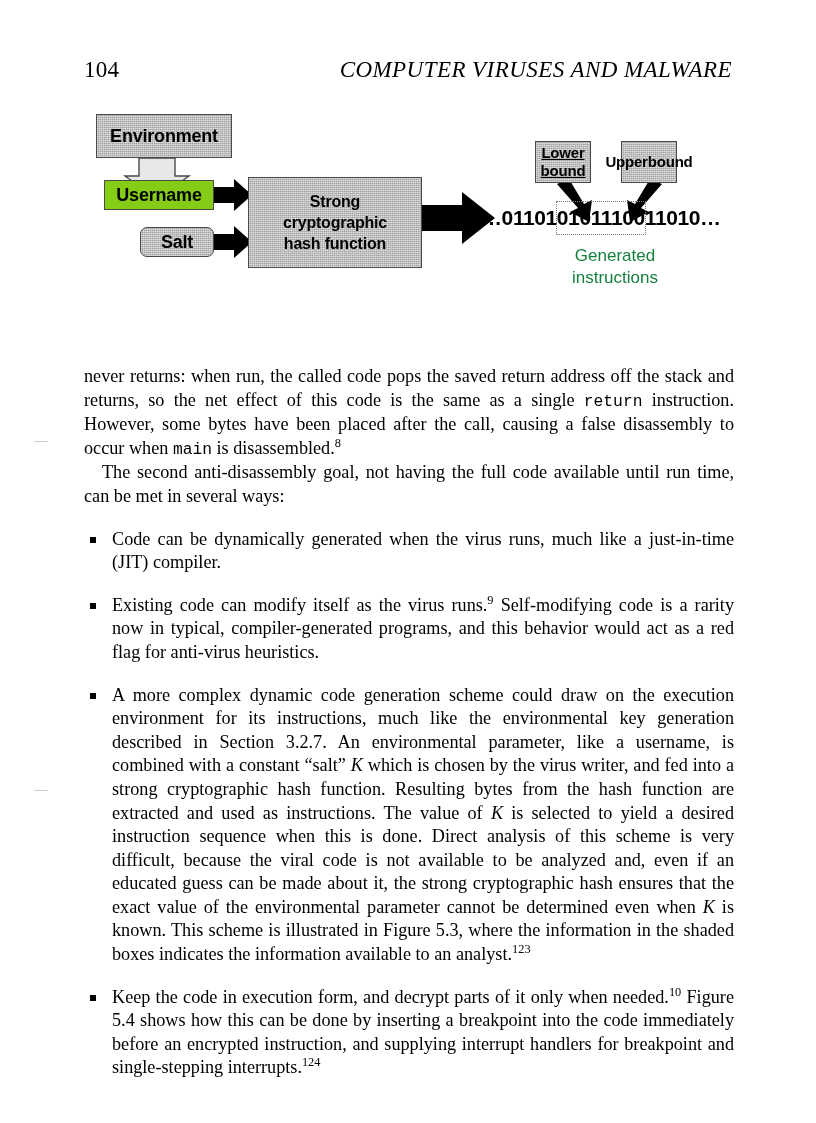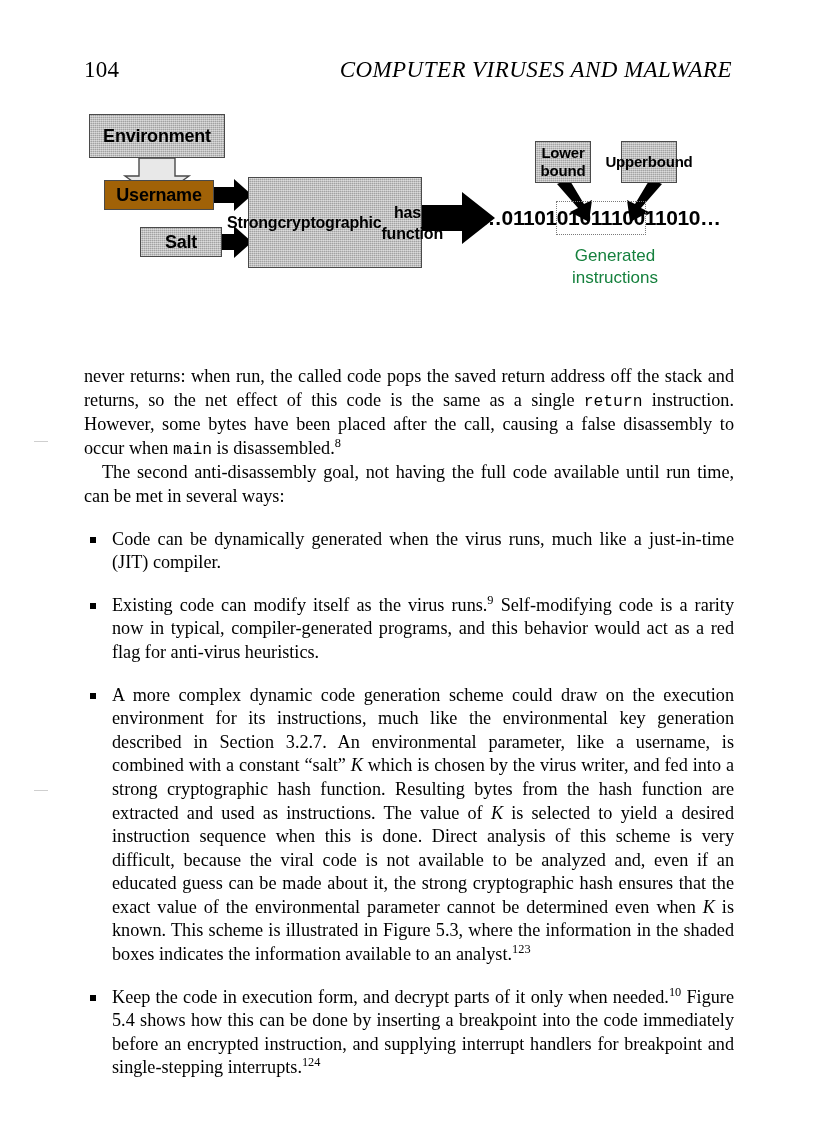--- a/index.html
+++ b/index.html
@@ -75,31 +75,31 @@
     font-weight: 700;
     color: #000;
     letter-spacing: -0.2px;
   }
   .shaded {
     background: #b6b6b6;
     background-image:
       repeating-linear-gradient(0deg, rgba(255,255,255,.34) 0 1px, rgba(0,0,0,.05) 1px 2px),
       repeating-linear-gradient(90deg, rgba(255,255,255,.26) 0 1px, rgba(0,0,0,.06) 1px 2px);
   }
-  .plain { background: #a16207; }
-
-  #env-box      { left: 89px;  top: 14px;  width: 136px; height: 44px;  font-size: 18px; }
+  .plain { background: #84cc16; }
+
+  #env-box      { left: 96px;  top: 14px;  width: 136px; height: 44px;  font-size: 18px; }
   #username-box { left: 104px; top: 80px;  width: 110px; height: 30px;  font-size: 18px; }
-  #salt-box     { left: 140px; top: 127px; width:  82px; height: 30px;  font-size: 18px; }
+  #salt-box     { left: 140px; top: 127px; width:  74px; height: 30px;  font-size: 18px; border-radius: 7px; }
   #hash-box     { left: 248px; top: 77px;  width: 174px; height: 91px;  font-size: 16px;
-                  line-height: 21px; flex-direction: row; }
+                  line-height: 21px; flex-direction: column; }
   #hash-box span { display:block; }
 
   #lower-box { left: 535px; top: 41px; width: 56px; height: 42px;
-               font-size: 15px; line-height: 18px; flex-direction: column; }
+               font-size: 15px; line-height: 18px; flex-direction: column; text-decoration: underline; }
   #upper-box { left: 621px; top: 41px; width: 56px; height: 42px;
                font-size: 15px; line-height: 18px; }
 
   .bits {
     position: absolute;
     left: 481px;
     top: 105px;
     font-family: "Liberation Sans", sans-serif;
     font-weight: 700;
     font-size: 21px;

